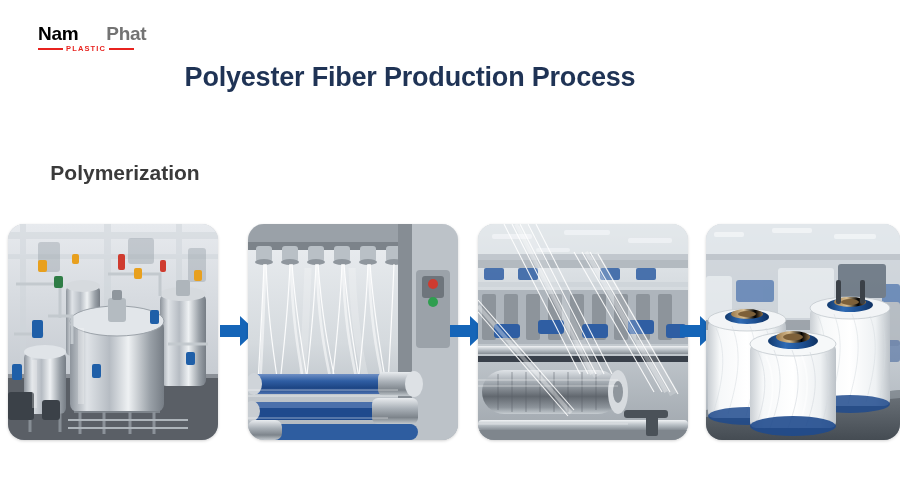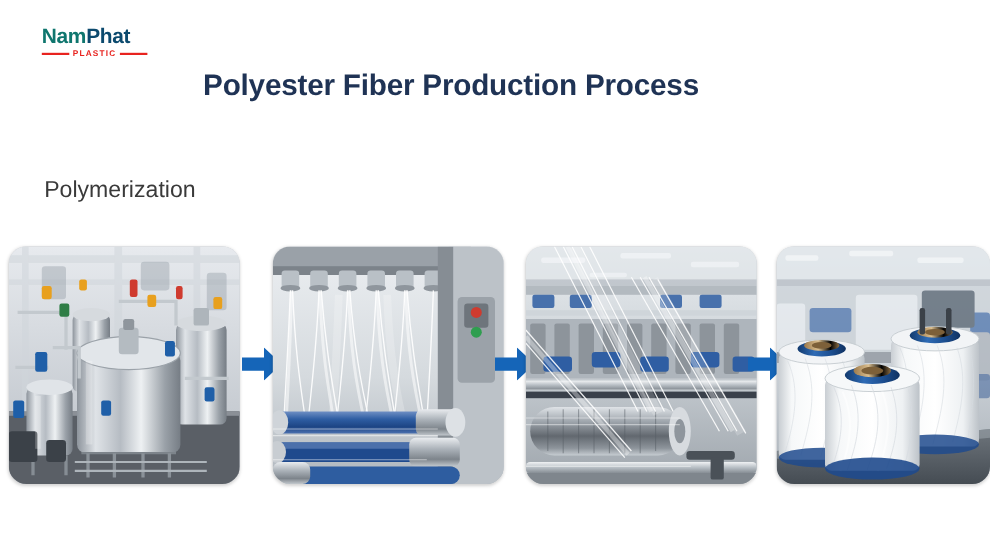--- a/index.html
+++ b/index.html
@@ -4,41 +4,41 @@
 <style>
   html,body{margin:0;padding:0;}
   body{
     width:900px;height:500px;background:#ffffff;overflow:hidden;
     font-family:"Liberation Sans","DejaVu Sans",sans-serif;position:relative;
   }
 
   
   #logo{position:absolute;left:38px;top:24px;width:96px;}
   #logo .wordmark{font-size:19px;font-weight:700;letter-spacing:-.3px;line-height:1;white-space:nowrap;}
-  #logo .nam{color:#0f766e;}
-  #logo .phat{color:#0c4a6e;}
+  #logo .nam{color:#000000;}
+  #logo .phat{color:#737373;margin-left:28px;}
   #logo .sub{display:flex;align-items:center;gap:3px;margin-top:2px;}
   #logo .rule{flex:1;height:2px;background:#e8231f;}
   #logo .sub-text{font-size:7.5px;font-weight:700;color:#e8231f;letter-spacing:1.1px;line-height:1;white-space:nowrap;}
 
   
   #title{
     position:absolute;left:0;top:62px;width:820px;text-align:center;
     font-size:27px;font-weight:700;color:#1f3355;letter-spacing:-.2px;
   }
 
   
   #labels{position:absolute;left:0;top:156px;width:900px;height:34px;}
   .step-label{
     position:absolute;top:0;height:34px;line-height:34px;text-align:center;
     color:#3a3a3a;font-size:21px;font-weight:400;white-space:nowrap;
   }
   .step-label.bold{font-weight:700;color:#2b2b2b;}
   .step-label.tight{font-size:19px;}
-  .lbl0{left:0px;width:218px;}
+  .lbl0{left:16px;width:218px;font-weight:bold;}
   .lbl1{left:230px;width:218px;}
   .lbl2{left:455px;width:240px;}
   .lbl3{left:700px;width:200px;}
 
   
   .panel{
     position:absolute;top:224px;width:210px;height:216px;border-radius:16px;
     overflow:hidden;background:#c9ced4;
     box-shadow:0 1px 3px rgba(0,0,0,.18);
   }

